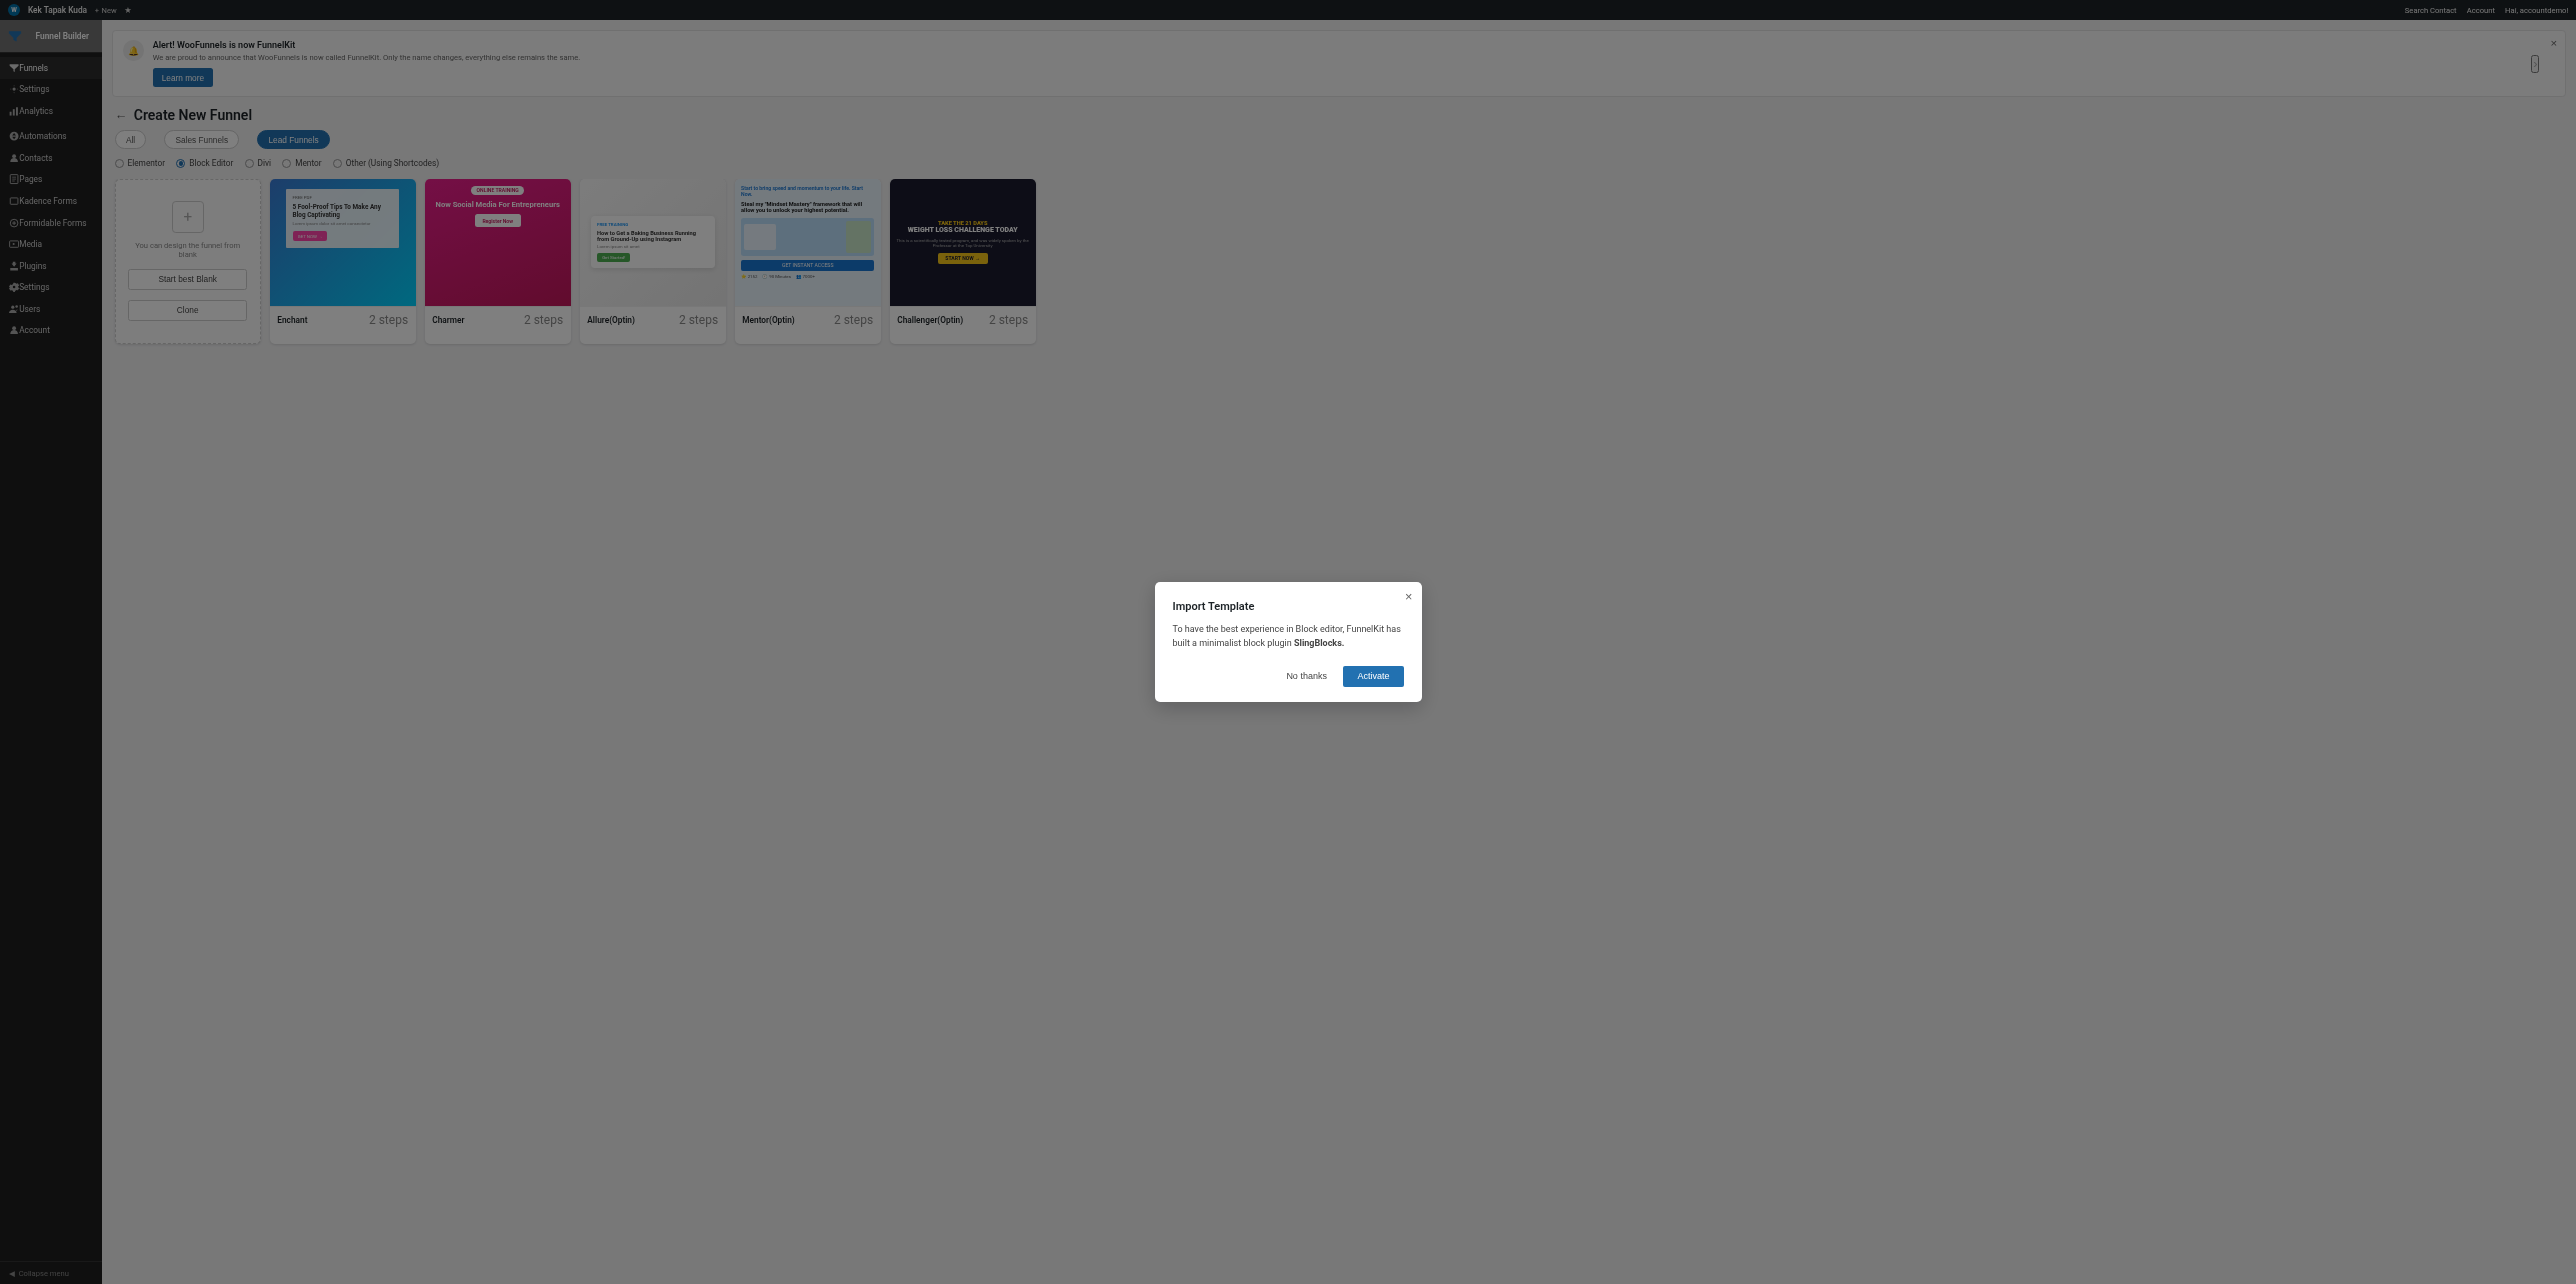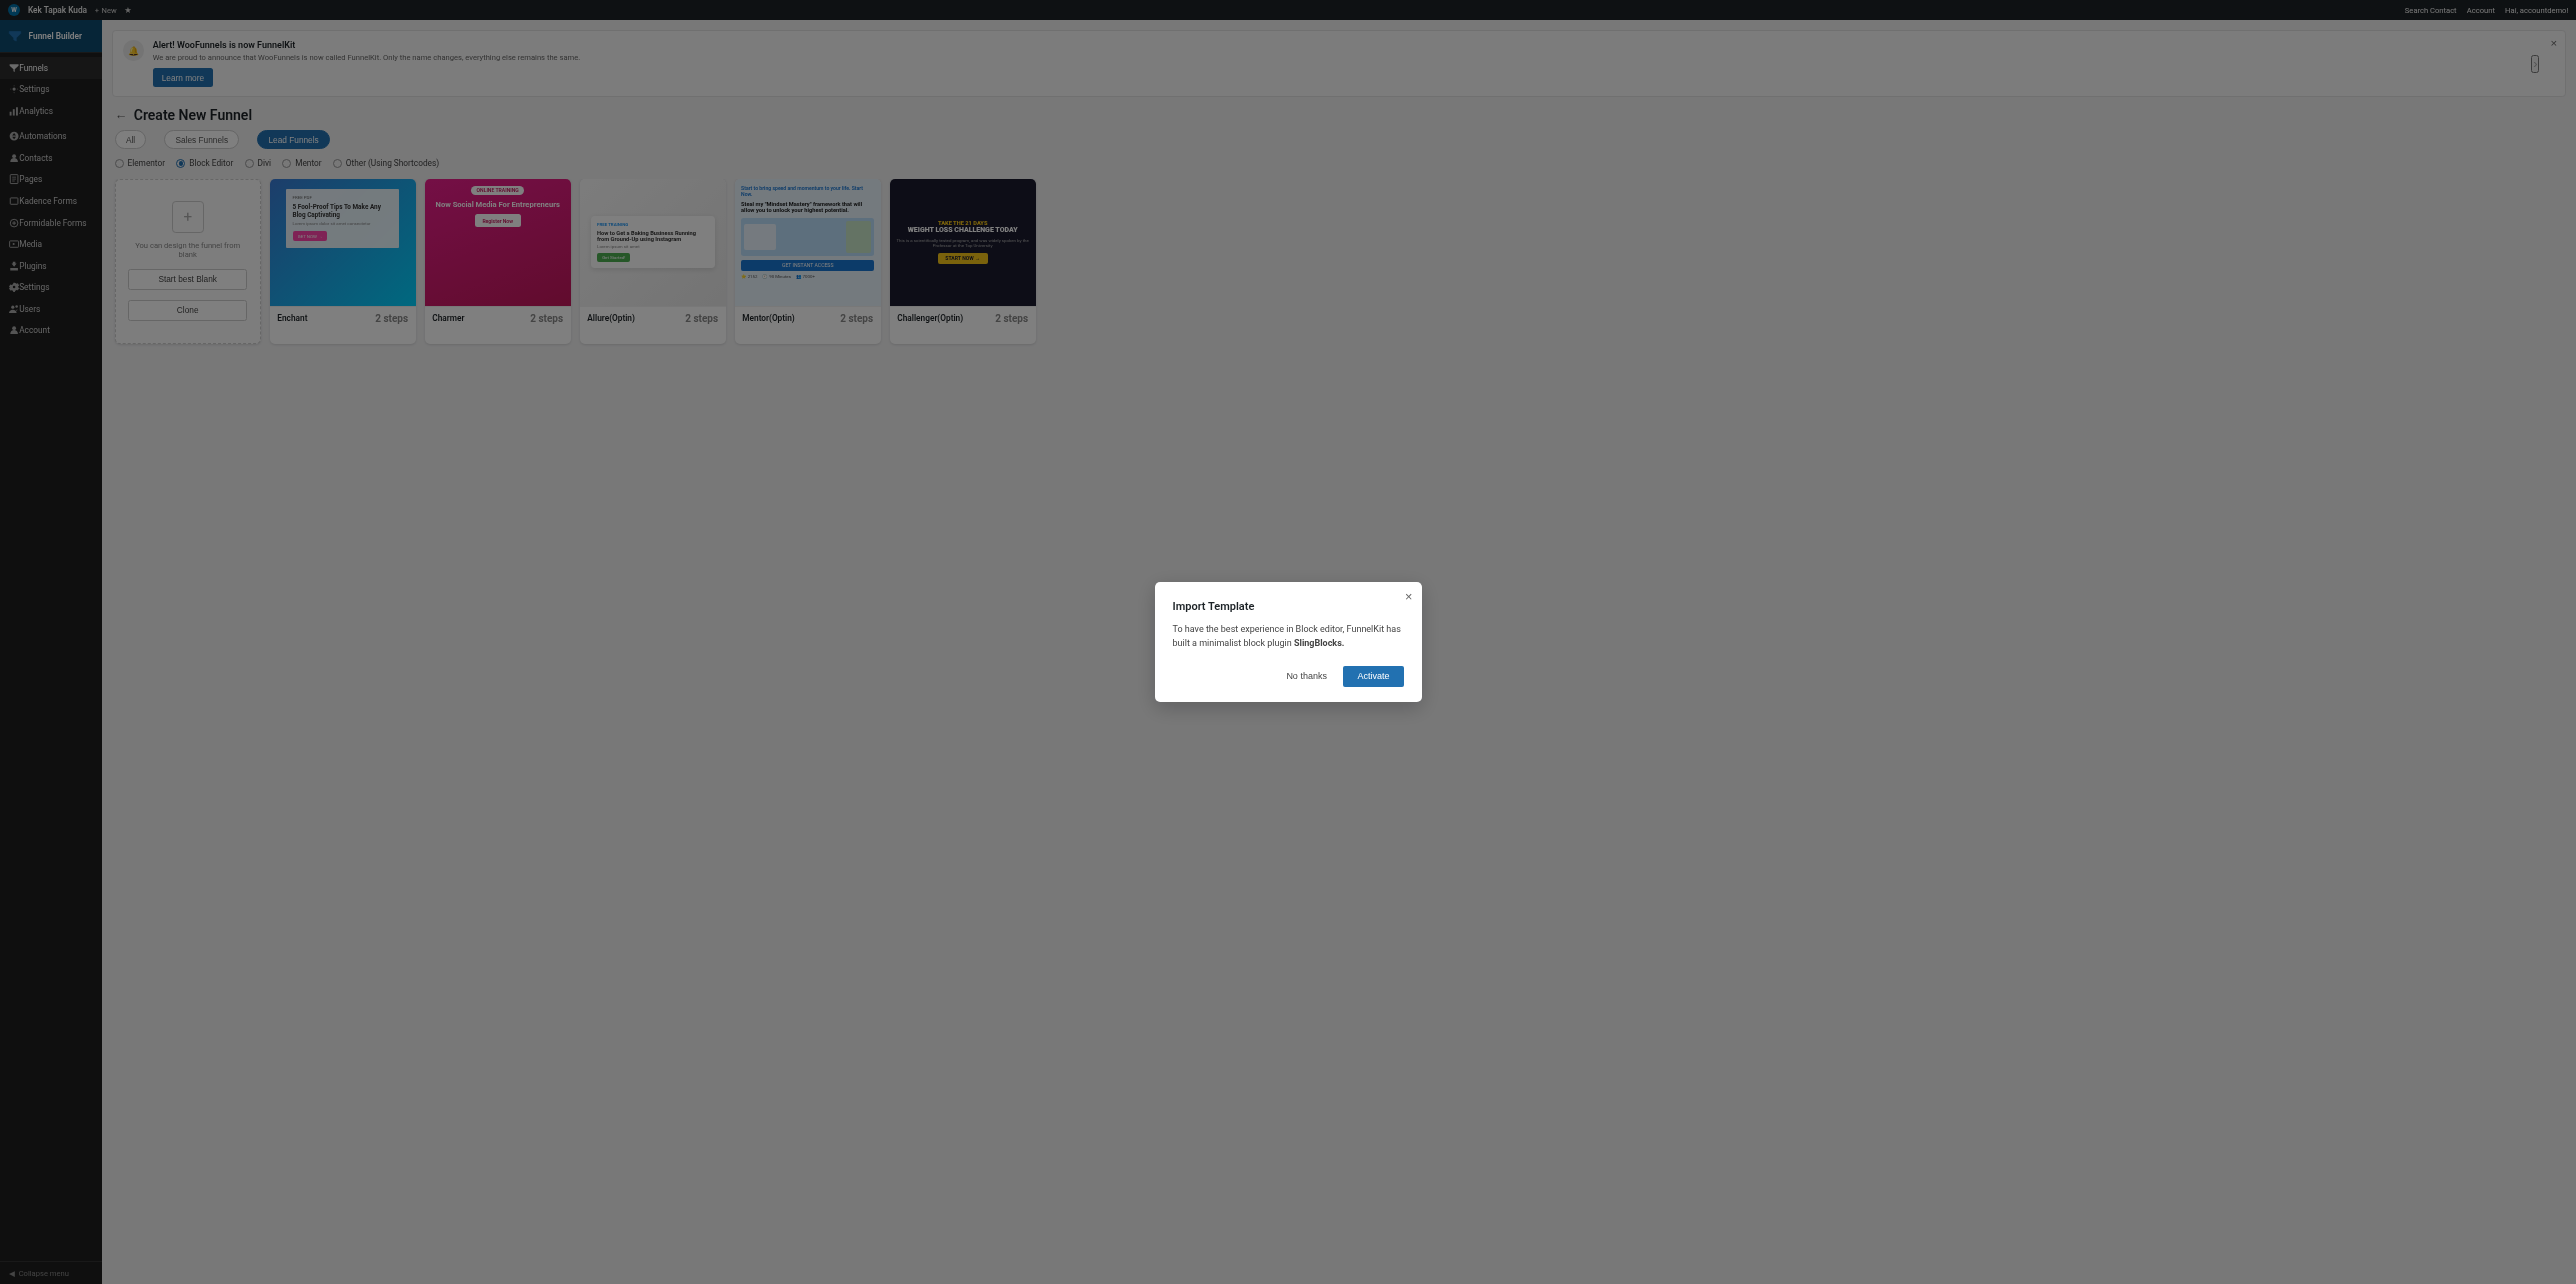--- a/index.html
+++ b/index.html
@@ -18,22 +18,22 @@
 
     
     .app-body { display: flex; flex: 1; overflow: hidden; }
 
     
     .sidebar {
       width: 102px; background: #1e1e1e; color: #ccc; display: flex; flex-direction: column;
       flex-shrink: 0; overflow-y: auto;
     }
     .sidebar-brand {
-      display: flex; align-items: center; gap: 7px; padding: 9px 7.6px;
-      background: #0c4a6e; color: white; font-weight: 600; font-size: 8.3px; border-bottom: 0.6px solid #333;
+      display: flex; align-items: center; gap: 14px; padding: 9px 7.6px;
+      background: #737373; color: white; font-weight: 600; font-size: 8.3px; border-bottom: 0.6px solid #333;
     }
     .sidebar-brand-icon { width: 14px; height: 14px; }
     .sidebar-section { padding: 3.8px 0; }
     .sidebar-item {
       display: flex; align-items: center; gap: 0; padding: 5.7px 9px;
       color: #ccc; cursor: pointer; font-size: 8.3px; transition: background 0.15s;
     }
     .sidebar-item.active { color: white; background: #2c2c2c; }
     .sidebar-item-icon { width: 10.2px; height: 10.2px; opacity: 0.8; flex-shrink: 0; }
     .sidebar-bottom { margin-top: auto; padding: 6.4px 9px; font-size: 7.6px; color: #888; cursor: pointer; display: flex; align-items: center; gap: 3.8px; border-top: 0.6px solid #333; }
@@ -73,21 +73,21 @@
 
     
     .templates-grid { padding: 0 12.7px 12.7px; display: flex; gap: 9px; flex-wrap: nowrap; overflow-x: auto; }
     .template-card { flex-shrink: 0; width: 146px; border-radius: 5.1px; overflow: hidden; background: white; box-shadow: 0 0.6px 2.5px rgba(0,0,0,0.12); cursor: pointer; }
     .template-card.blank { border: 1.3px dashed #ccc; background: #fafafa; display: flex; flex-direction: column; align-items: center; justify-content: center; min-height: 165px; gap: 7.6px; padding: 12.7px; }
     .blank-plus { width: 32px; height: 32px; border: 1.3px solid #ccc; border-radius: 3.8px; display: flex; align-items: center; justify-content: center; font-size: 15.2px; color: #aaa; }
     .blank-text { font-size: 7.6px; color: #888; text-align: center; }
     .blank-btn { background: white; border: 0.6px solid #ccc; border-radius: 2.5px; padding: 4.4px 11.4px; font-size: 8.3px; cursor: pointer; color: #444; width: 100%; margin-top: 2.5px; }
     .template-info { padding: 6.4px 7.6px; display: flex; justify-content: space-between; align-items: center; border-top: 0.6px solid #f0f0f0; }
     .template-name { font-weight: 600; font-size: 8.3px; color: #1d2327; }
-    .template-steps { font-size: 10px; color: #888; font-weight: bold; }
+    .template-steps { font-size: 12px; color: #888; }
 
     
     .thumb-enchant { background: linear-gradient(135deg, #3a7bd5, #00d2ff); height: 127px; display: flex; flex-direction: column; align-items: center; justify-content: flex-start; padding: 10.2px; color: white; }
     .thumb-charmer { background: linear-gradient(160deg, #e91e8c, #c2185b); height: 127px; display: flex; flex-direction: column; align-items: center; justify-content: flex-start; padding: 7.6px; color: white; }
     .thumb-allure { background: linear-gradient(135deg, #f5f5f5, #e0e0e0); height: 127px; }
     .thumb-mentor { background: linear-gradient(135deg, #e8f4fd, #bbdefb); height: 127px; }
     .thumb-challenger { background: #1a1a2e; height: 127px; color: white; display: flex; align-items: center; justify-content: center; flex-direction: column; padding: 6.4px; }
 
     
     .modal-overlay {

